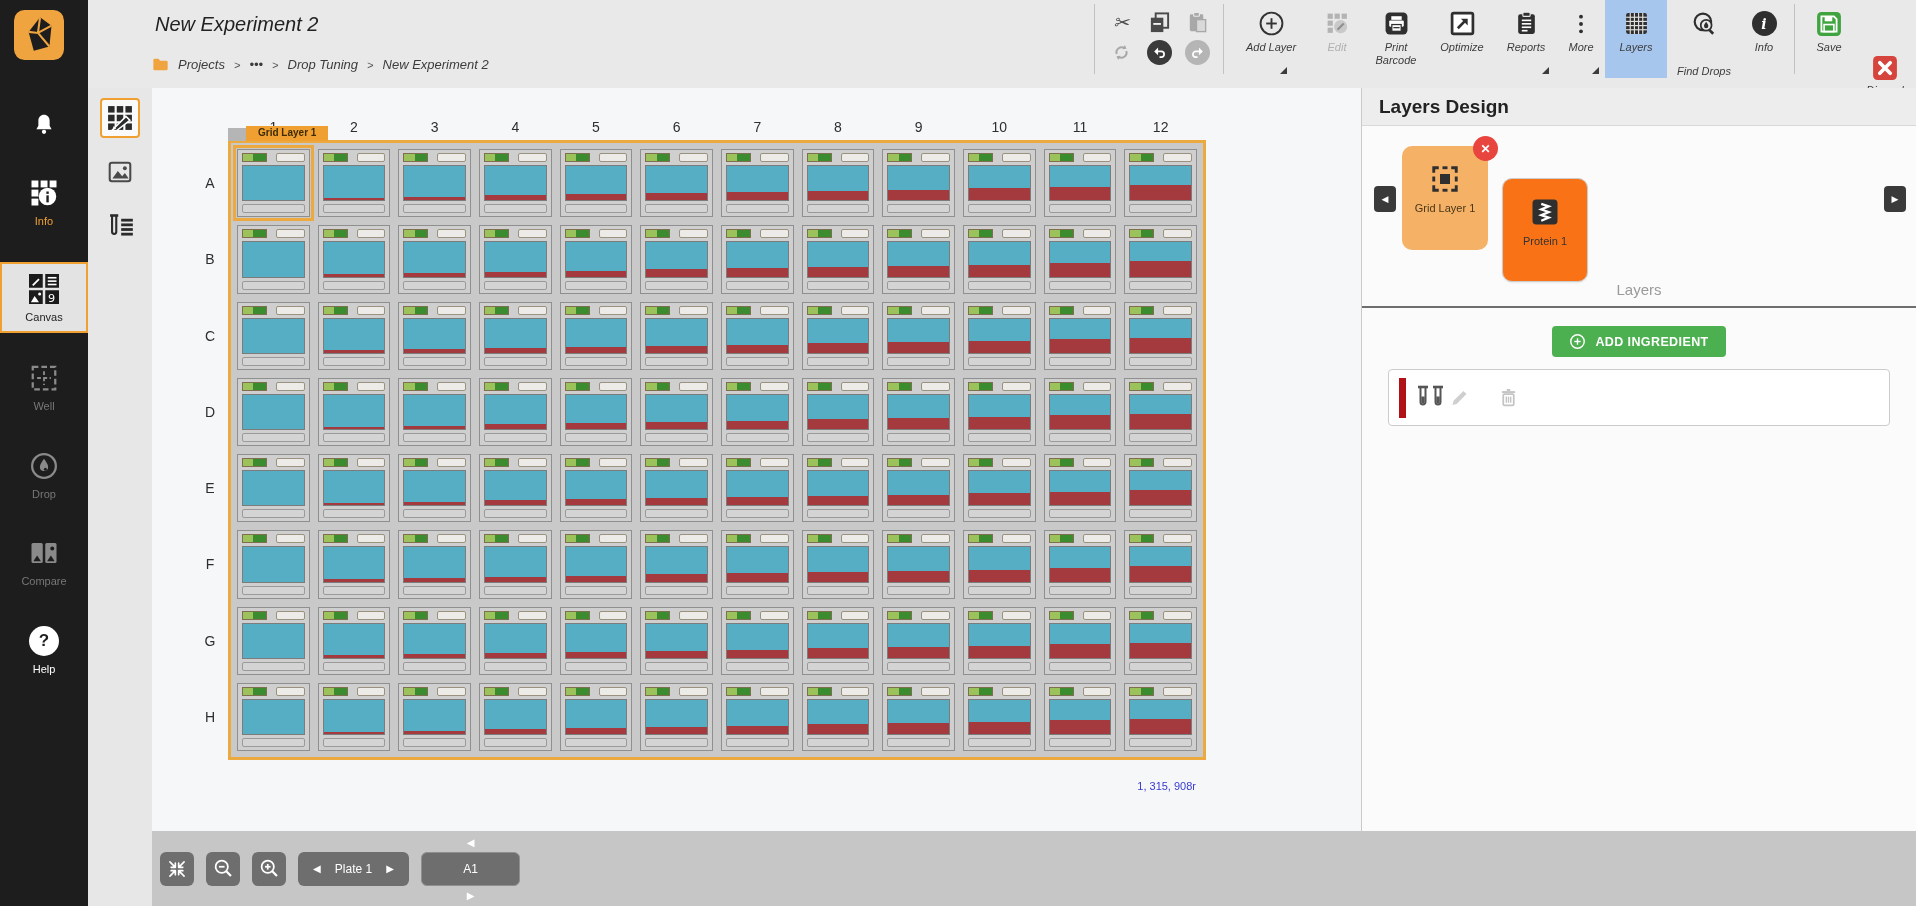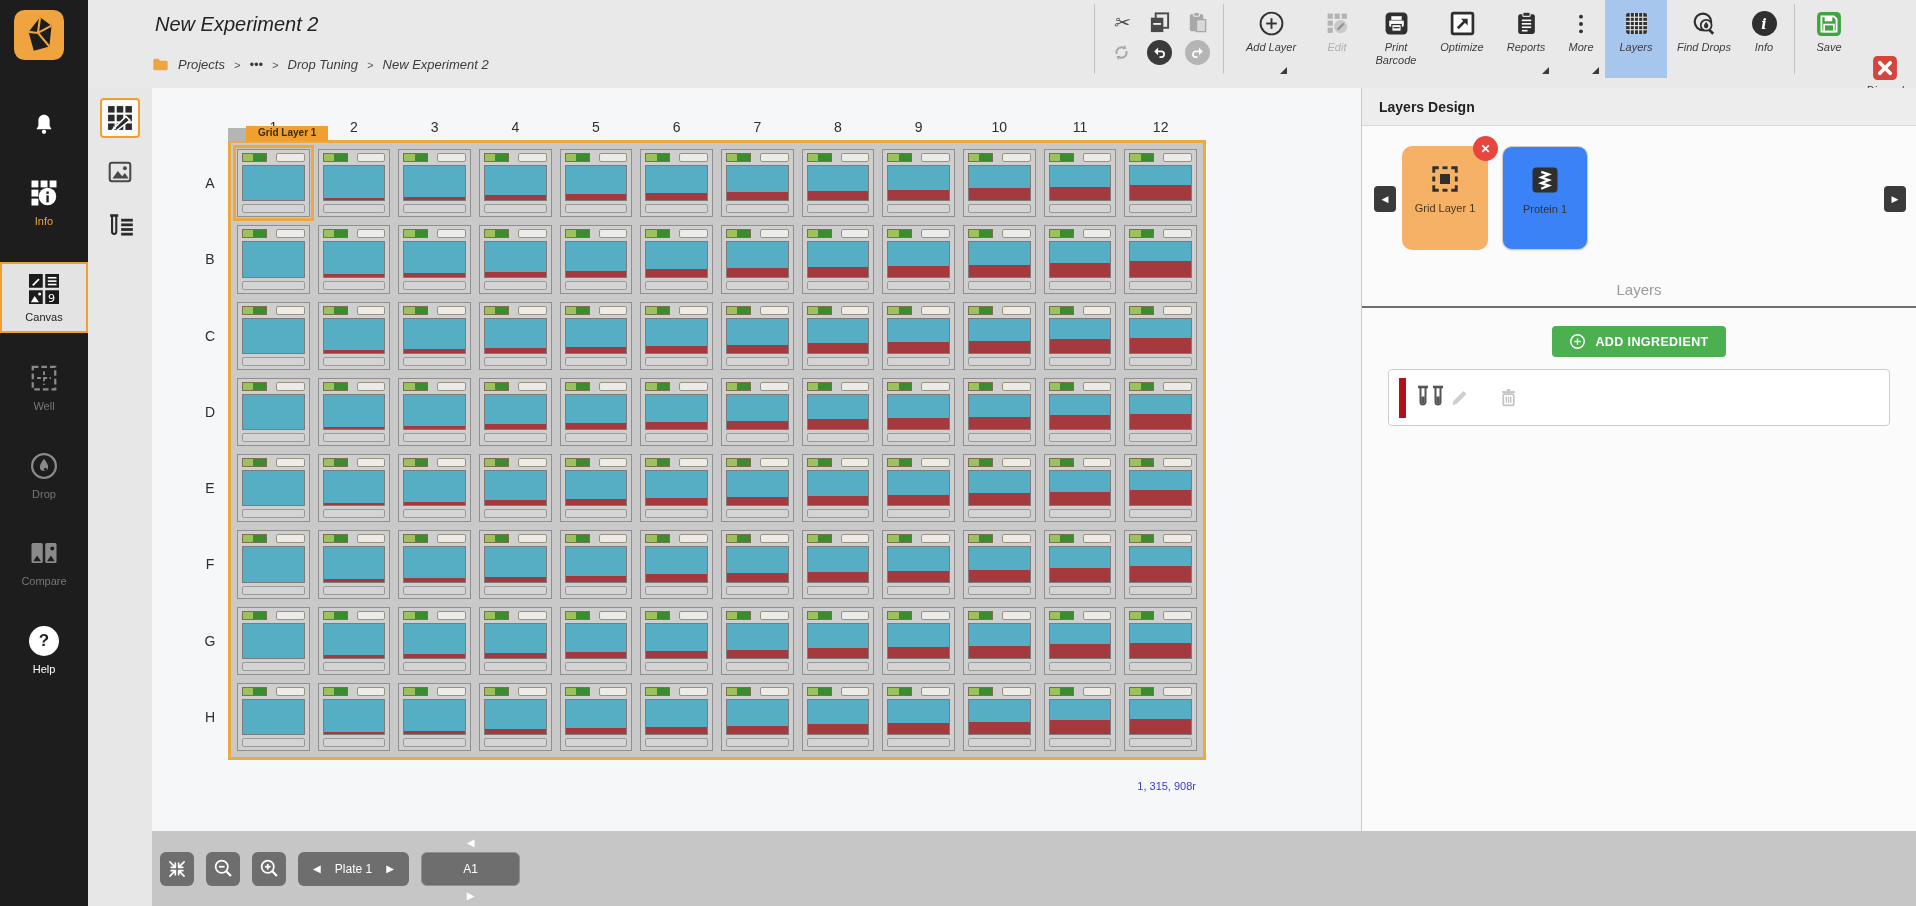--- a/index.html
+++ b/index.html
@@ -61,29 +61,29 @@
   .g2 { width:55%; background:var(--gauge-dark-green); }
   .tpill { width:46%; background:#edebe7; border:1px solid #9a927e; border-radius:2px; }
   .block { flex:1; margin-top:3px; border:1px solid #7c7c7c; display:flex; flex-direction:column; }
   .cyan { flex:1; background:var(--well-cyan); }
   .redl { background:var(--well-red); }
   .bpill { height:9px; margin-top:3px; background:#d4d4d4; border:1px solid #9a9a9a; border-radius:2px; }
   .coords { position:absolute; top:692px; left:914px; width:130px; text-align:right; font-size:11px; color:#3a3ad0; }
 
   
   .panel { position:absolute; left:1361px; top:88px; width:555px; height:743px; background:#fbfbfb; border-left:1px solid #c9c9c9; }
-  .panel-head { height:38px; background:#ededed; border-bottom:1px solid #d8d8d8; font-size:14px; font-weight:bold; color:#222; line-height:38px; padding-left:17px; }
+  .panel-head { height:38px; background:#ededed; border-bottom:1px solid #d8d8d8; font-size:19px; font-weight:bold; color:#222; line-height:38px; padding-left:17px; }
   .cards-row { position:relative; height:116px; margin-top:20px; }
   .card-nav { position:absolute; top:40px; width:22px; height:26px; background:#3a3a3a; border-radius:4px; color:#fff; font-size:9px; display:flex; align-items:center; justify-content:center; cursor:pointer; }
   .card-nav.left { left:12px; }
   .card-nav.right { right:10px; }
   .cards { position:absolute; left:40px; top:0; display:flex; gap:14px; }
   .layer-card { position:relative; width:86px; height:104px; border-radius:10px; display:flex; flex-direction:column; align-items:center; cursor:pointer; }
   .layer-card.orange { background:var(--layer-card-orange); }
-  .layer-card.white { background:#3b82f6; border:1px solid #ccc; box-shadow:0 1px 2px rgba(0,0,0,.08); }
+  .layer-card.white { background:#f97316; border:1px solid #ccc; box-shadow:0 1px 2px rgba(0,0,0,.08);margin-top:32px; }
   .layer-card .lc-icon { margin-top:18px; }
   .lc-name { font-size:11px; color:#333; margin-top:8px; }
   .layer-card.orange .lc-name { color:#4a3617; }
   .x-badge { position:absolute; top:-10px; right:-10px; width:25px; height:25px; border-radius:50%; background:#e8453e; color:#fff; font-size:12px; font-weight:bold; display:flex; align-items:center; justify-content:center; cursor:pointer; }
   .tabs { display:flex; height:35px; margin-top:11px; border-bottom:2px solid #6e6e6e; }
   .tab { flex:1; display:flex; align-items:center; justify-content:center; font-size:15px; cursor:pointer; }
   .tab.inactive { background:#fbfbfb; color:#9a9a9a; }
   .tab.active { background:#8a8a8a; color:#fff; }
   .add-btn { display:flex; align-items:center; gap:9px; margin:18px auto 0; background:var(--add-button-green); color:#fff; border:none; border-radius:4px; font-family:inherit; font-size:12.5px; font-weight:bold; letter-spacing:.4px; padding:7px 17px; cursor:pointer; }
   .ing-list { margin-top:12px; }
@@ -379,21 +379,21 @@
               <line x1="2" y1="6" x2="22" y2="6"></line>
                 <line x1="2" y1="10" x2="22" y2="10"></line>
                 <line x1="2" y1="14" x2="22" y2="14"></line>
                 <line x1="2" y1="18" x2="22" y2="18"></line>
             </g>
           </svg>
         </div>
         <span class="tb-label">Layers</span>
       </div>
 
-      <div class="tb-item" style="width:74px;">
+      <div class="tb-item" style="width:74px;justify-content:space-between;">
         <div class="icon-slot">
           <svg width="26" height="26" viewBox="0 0 24 24">
             <circle cx="11" cy="10" r="7.6" fill="none" stroke="#2f2f2f" stroke-width="2"></circle>
             <circle cx="14" cy="13.2" r="5" fill="#e9e9e9" stroke="#2f2f2f" stroke-width="1.6"></circle>
             <path d="M14 9.9c-1.1 1.7-2 2.8-2 4a2 2 0 0 0 4 0c0-1.2-.9-2.3-2-4z" fill="#2f2f2f"></path>
             <line x1="17" y1="17.5" x2="20.5" y2="21" stroke="#2f2f2f" stroke-width="2.4"></line>
           </svg>
         </div>
         <span class="tb-label">Find Drops</span>
       </div>

